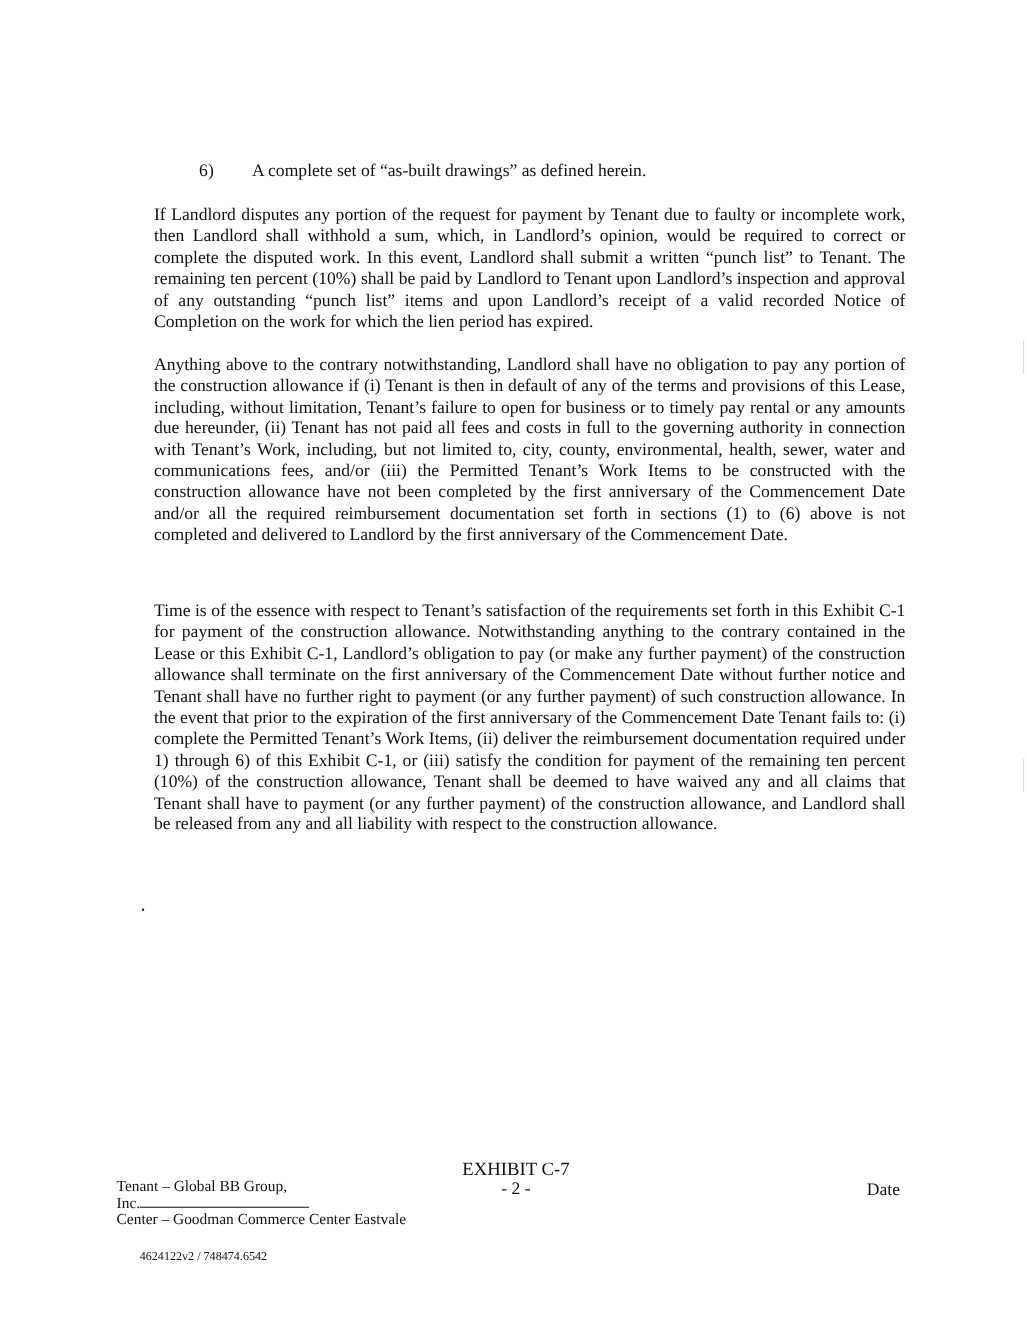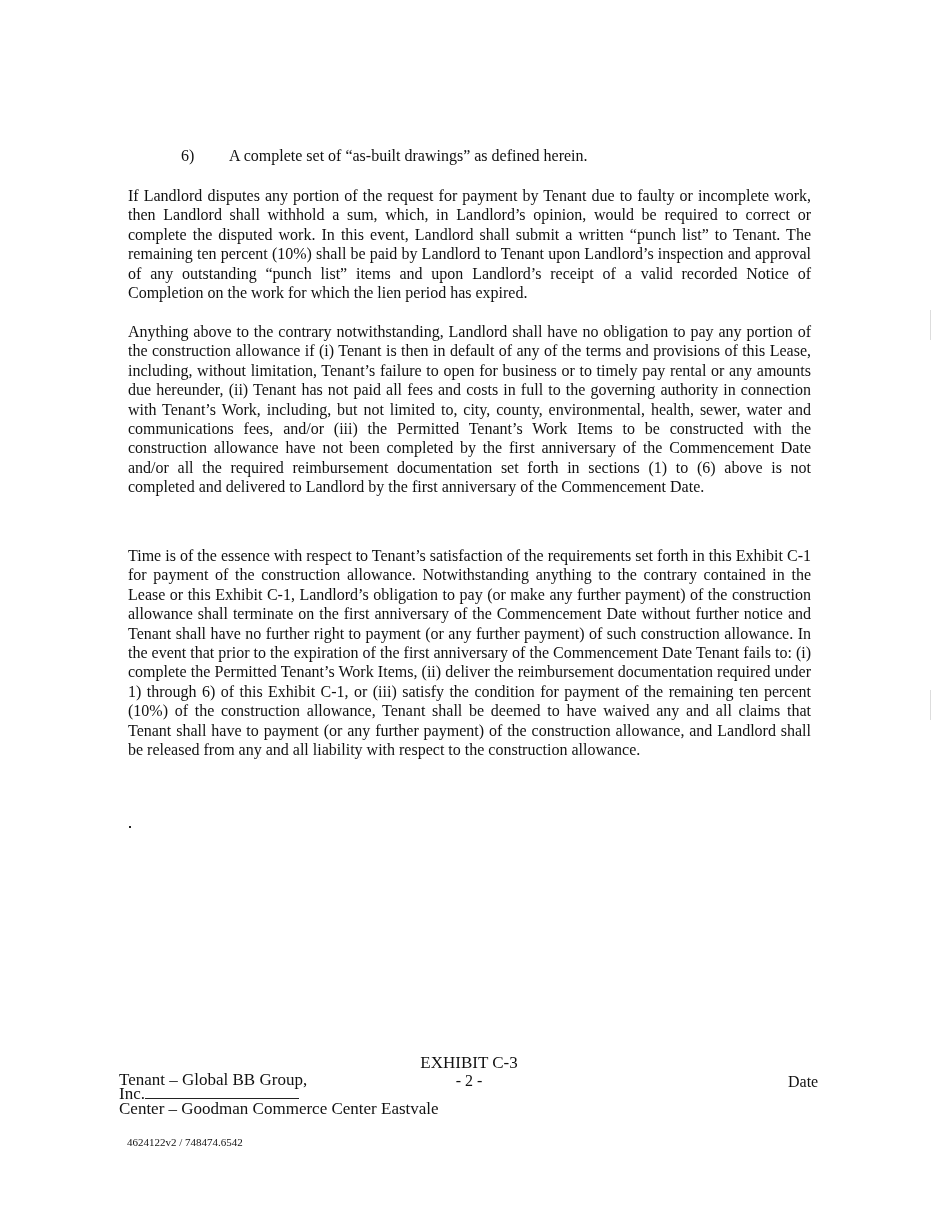--- a/index.html
+++ b/index.html
@@ -1,50 +1,50 @@
 <!DOCTYPE html>
 <html><head>
 <meta charset="utf-8">
 <style>
   html, body { margin: 0; padding: 0; background: #ffffff; }
   body { width: 934px; height: 1210px; position: relative; overflow: hidden;
          font-family: "Liberation Serif", "DejaVu Serif", serif; color: #111; }
   .page { position: absolute; left: 0; top: 0; width: 934px; height: 1004px; background: #fff; }
   .item6 { position: absolute; left: 181px; top: 146px; font-size: 16px; line-height: 19.4px; white-space: nowrap; }
   .item6 .num { display: inline-block; width: 48px; }
-  .para { position: absolute; left: 128px; width: 683px; font-size: 16px; line-height: 19.4px;
+  .para { position: absolute; left: 140px; width: 683px; font-size: 16px; line-height: 19.4px;
           text-align: justify; margin: 0; }
   .p1 { top: 186px; }
   .p2 { top: 322px; }
   .p3 { top: 535px; margin-top: 11px; }
   .dot { position: absolute; left: 129px; top: 826px; width: 2px; height: 2px; background: #222; }
   .exhibit { position: absolute; left: 400px; top: 1053px; width: 138px; text-align: center; font-size: 17px; line-height: 19px; }
   .pageno { position: absolute; left: 400px; top: 1072px; width: 138px; text-align: center; font-size: 16px; line-height: 18px; }
   .date { position: absolute; left: 788px; top: 1073px; font-size: 16px; }
-  .footer-left { position: absolute; left: 119px; top: 1073px; font-size: 17px; line-height: 14.3px; }
+  .footer-left { position: absolute; left: 106px; top: 1073px; font-size: 14px; line-height: 14.3px; }
   .footer-left .uline { display: inline-block; width: 154px; border-bottom: 1px solid #222; height: 10px; vertical-align: baseline; }
   .docid { position: absolute; left: 127px; top: 1136px; font-size: 11px; }
   .speck { position: absolute; width: 1px; background: #ddd; }
 </style>
 </head>
 <body>
 
 <div class="page">
 
   <div class="item6">
     <span class="num">6)</span><span>A complete set of “as-built drawings” as defined herein.</span>
   </div>
 
   <p class="para p1">If Landlord disputes any portion of the request for payment by Tenant due to faulty or incomplete work, then Landlord shall withhold a sum, which, in Landlord’s opinion, would be required to correct or complete the disputed work.  In this event, Landlord shall submit a written “punch list” to Tenant.  The remaining ten percent (10%) shall be paid by Landlord to Tenant upon Landlord’s inspection and approval of any outstanding “punch list” items and upon Landlord’s receipt of a valid recorded Notice of Completion on the work for which the lien period has expired.</p>
   <p class="para p2">Anything above to the contrary notwithstanding, Landlord shall have no obligation to pay any portion of the construction allowance if (i) Tenant is then in default of any of the terms and provisions of this Lease, including, without limitation, Tenant’s failure to open for business or to timely pay rental or any amounts due hereunder, (ii) Tenant has not paid all fees and costs in full to the governing authority in connection with Tenant’s Work, including, but not limited to, city, county, environmental, health, sewer, water and communications fees, and/or (iii) the Permitted Tenant’s Work Items to be constructed with the construction allowance have not been completed by the first anniversary of the Commencement Date and/or all the required reimbursement documentation set forth in sections (1) to (6) above is not completed and delivered to Landlord by the first anniversary of the Commencement Date.</p>
   <p class="para p3">Time is of the essence with respect to Tenant’s satisfaction of the requirements set forth in this Exhibit C-1 for payment of the construction allowance.  Notwithstanding anything to the contrary contained in the Lease or this Exhibit C-1, Landlord’s obligation to pay (or make any further payment) of the construction allowance shall terminate on the first anniversary of the Commencement Date without further notice and Tenant shall have no further right to payment (or any further payment) of such construction allowance. In the event that prior to the expiration of the first anniversary of the Commencement Date Tenant fails to: (i) complete the Permitted Tenant’s Work Items, (ii) deliver the reimbursement documentation required under 1) through 6) of this Exhibit C-1, or (iii) satisfy the condition for payment of the remaining ten percent (10%) of the construction allowance, Tenant shall be deemed to have waived any and all claims that Tenant shall have to payment (or any further payment) of the construction allowance, and Landlord shall be released from any and all liability with respect to the construction allowance.</p>
 
   <div class="dot"></div>
 
-  <div class="exhibit">EXHIBIT C-3</div>
+  <div class="exhibit">EXHIBIT C-7</div>
   <div class="pageno">- 2 -</div>
   <div class="date">Date</div>
 
   <div class="footer-left">
     <div>Tenant – Global BB Group,</div>
     <div><span>Inc.</span><span class="uline"></span></div>
     <div>Center – Goodman Commerce Center Eastvale</div>
   </div>
 
   <div class="docid">4624122v2 / 748474.6542</div>

